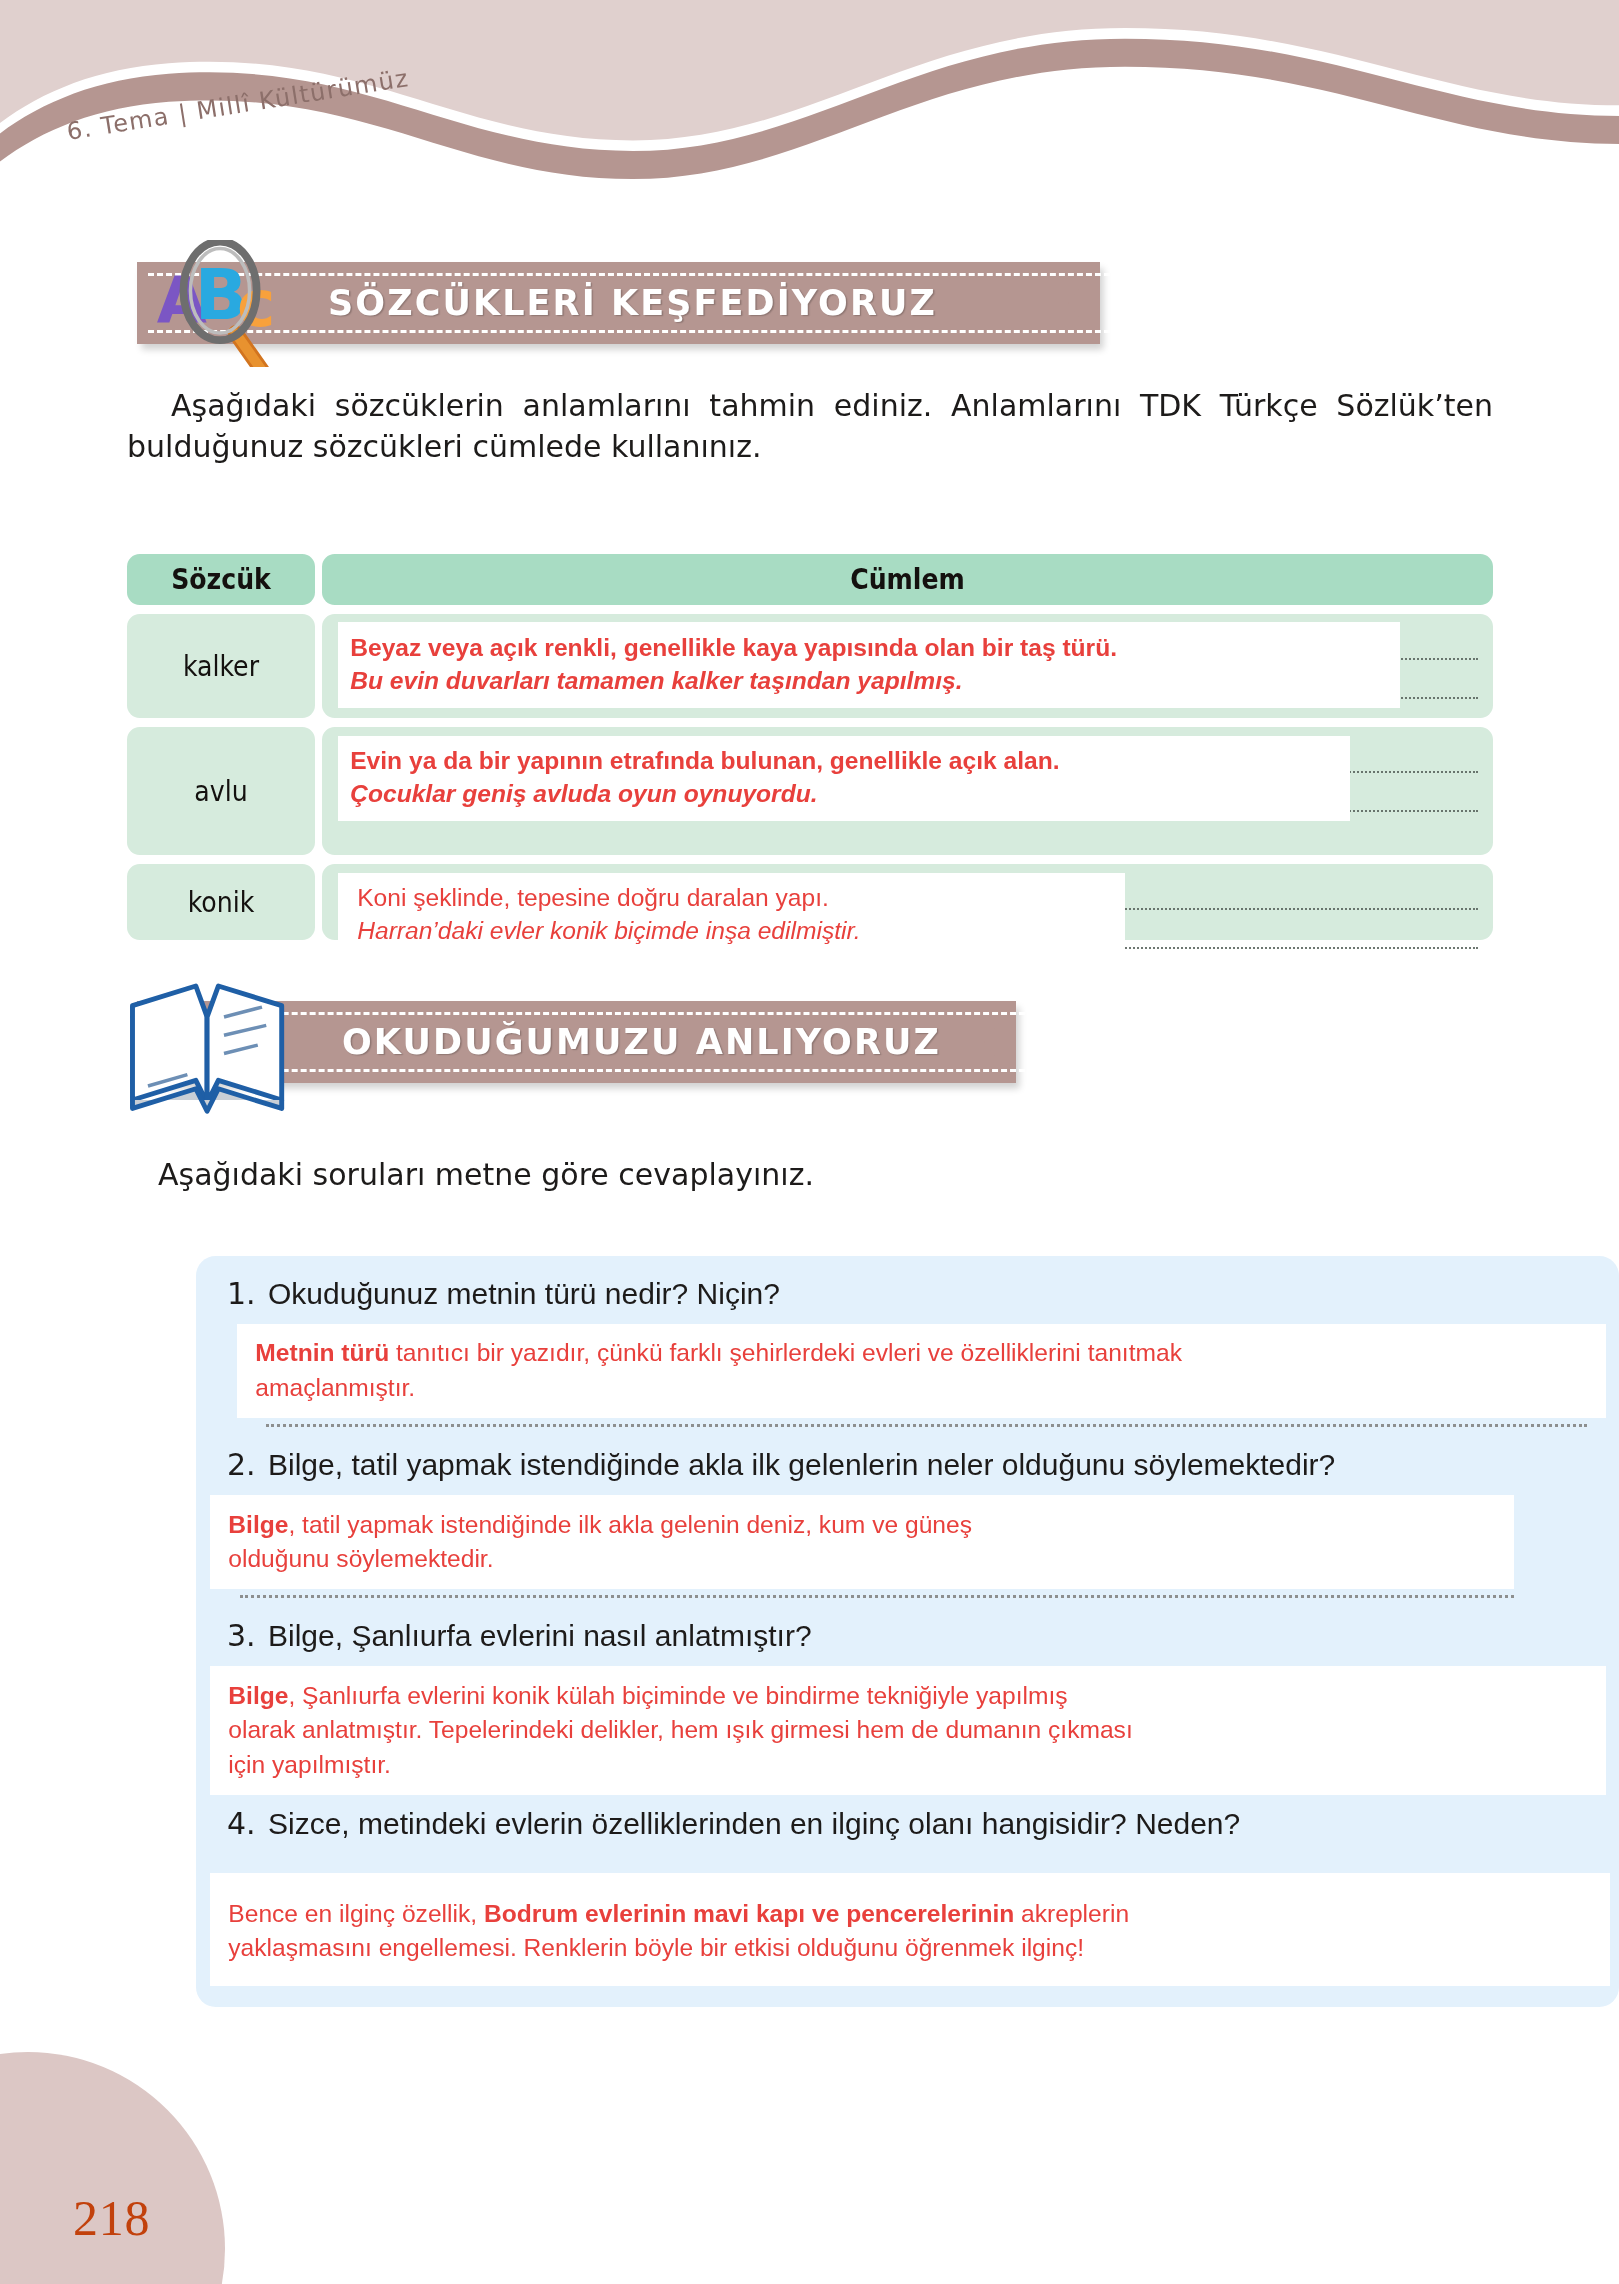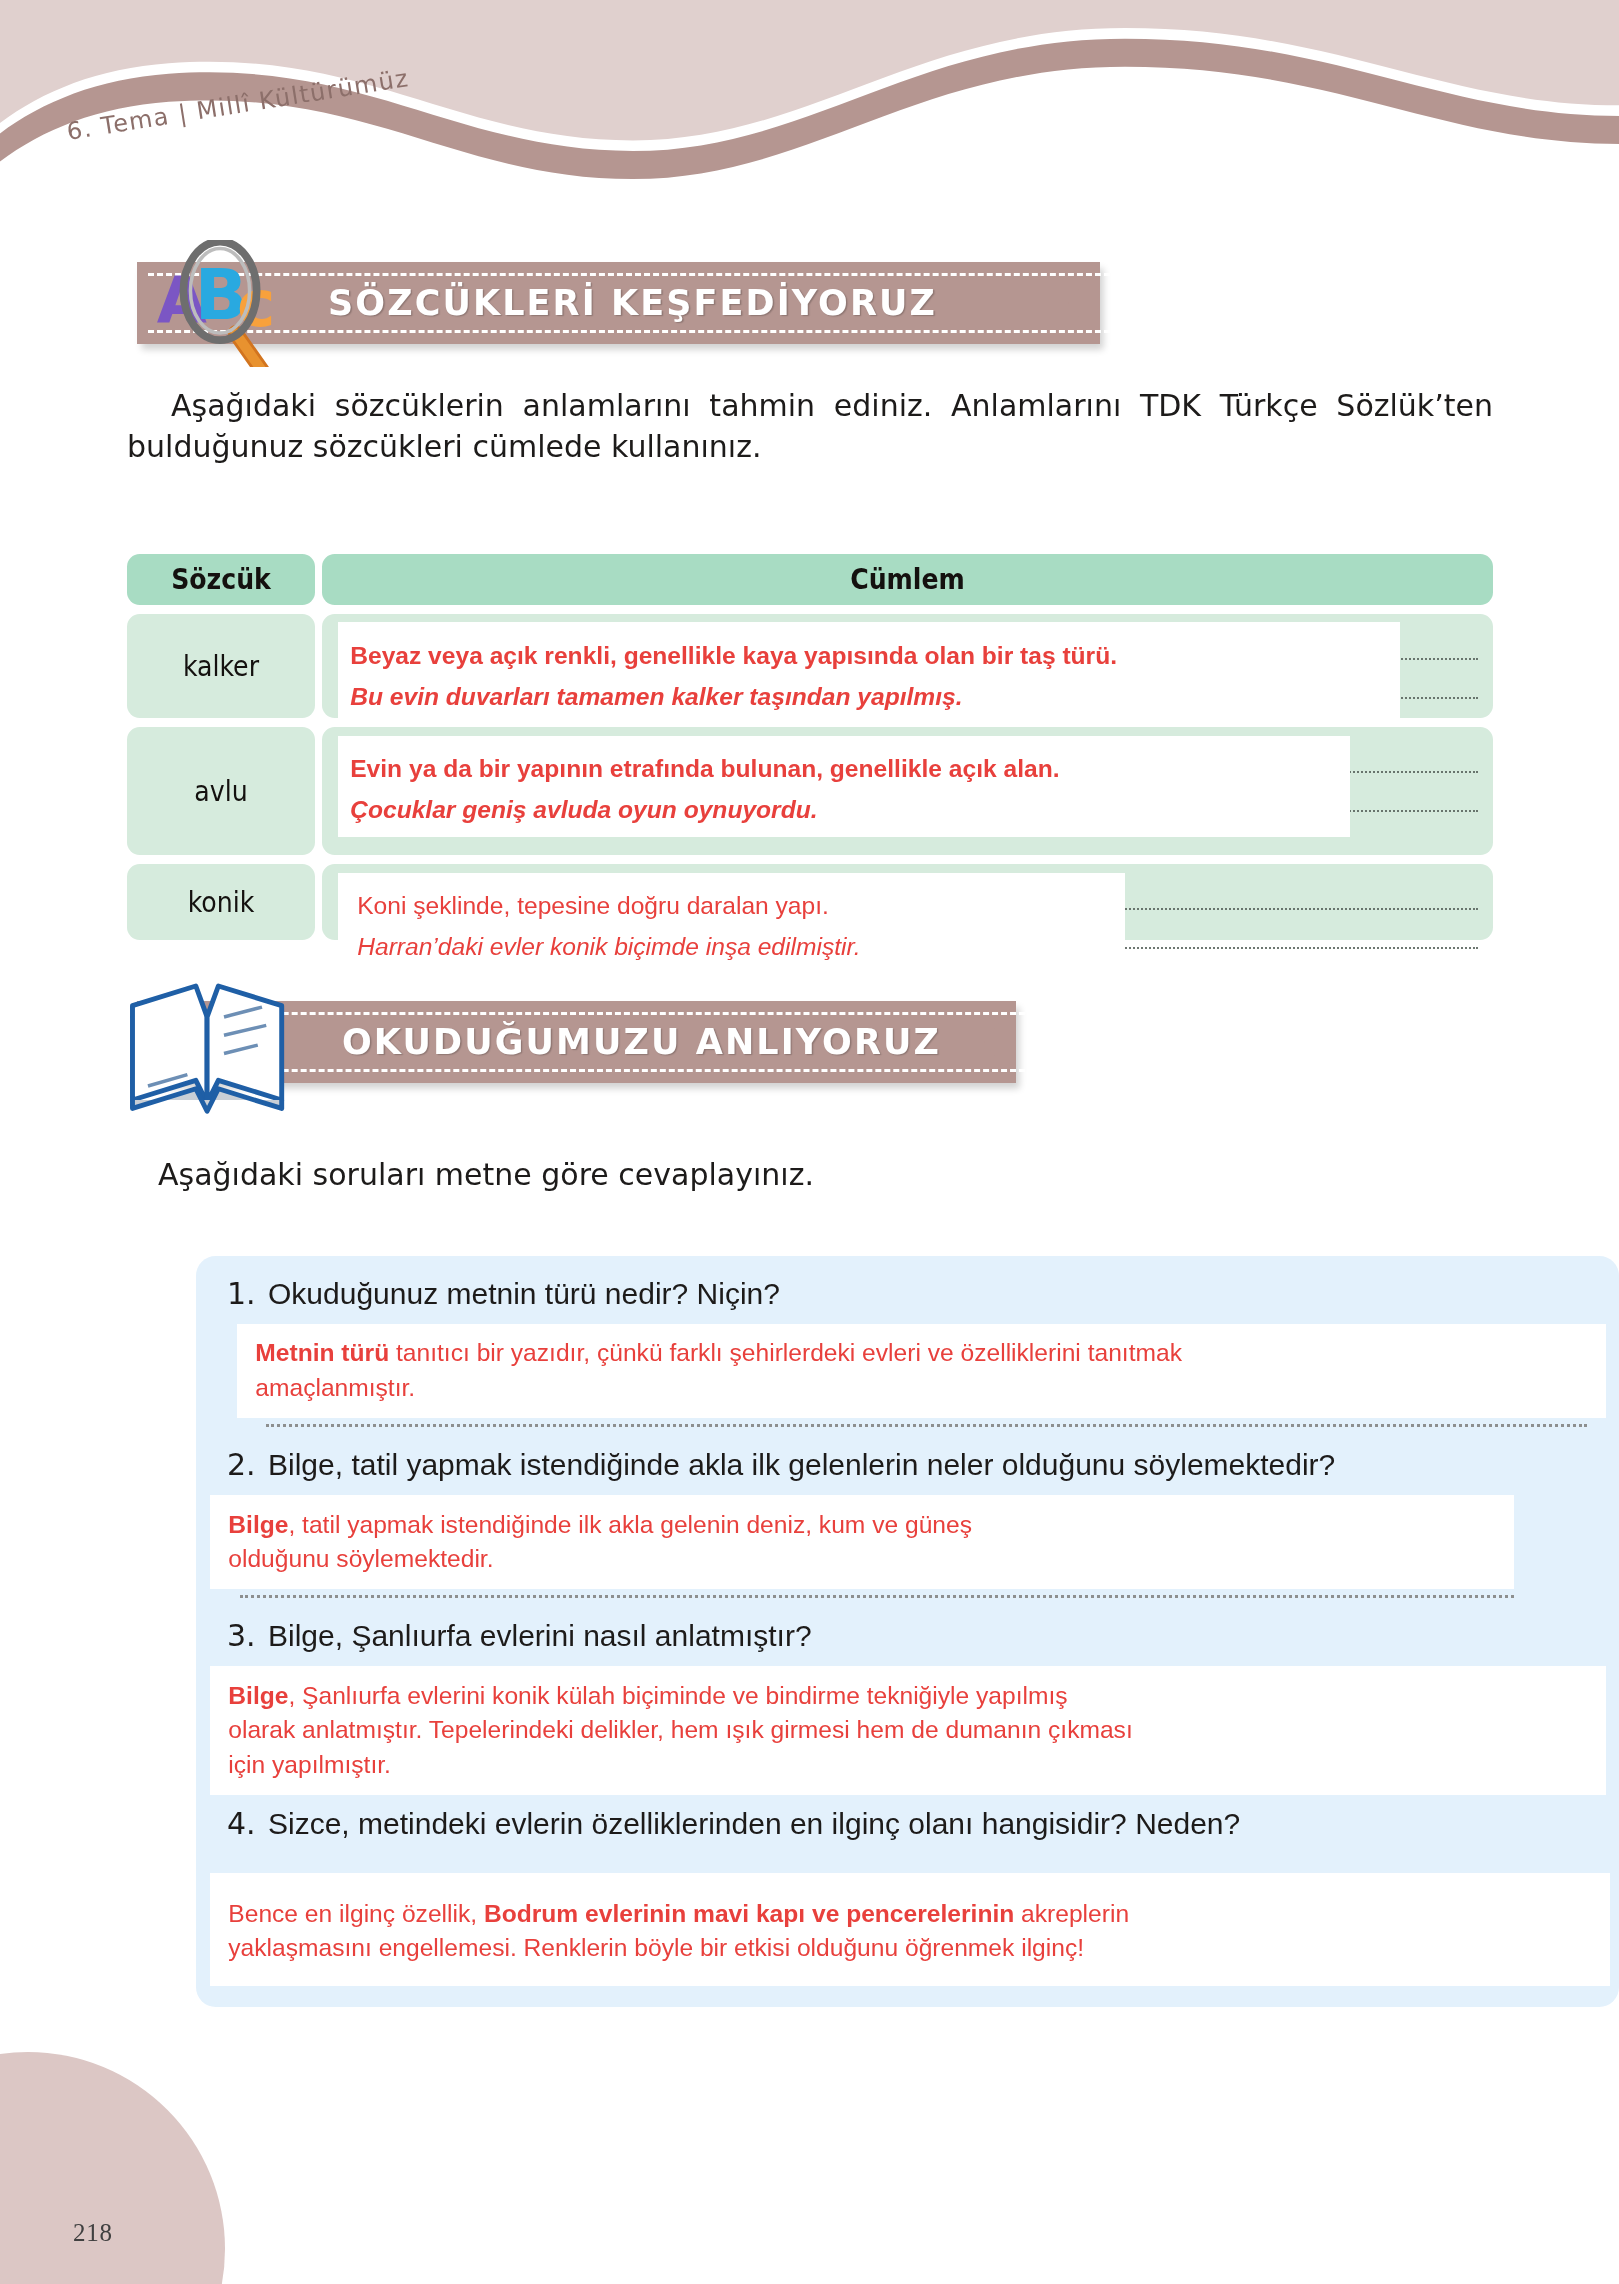--- a/index.html
+++ b/index.html
@@ -13,21 +13,21 @@
 
   
   .wave-wrap{position:absolute;top:0;left:0;width:1620px;height:295px;overflow:hidden;}
   .page-num-corner{
     position:absolute;left:-162px;bottom:-176px;width:394px;height:394px;
     background:#dcc7c5;border-radius:50%;
   }
   .page-num{
     position:absolute;left:73px;bottom:37px;
     font-family:"Liberation Serif", serif;
-    font-size:25px;color:#404040;letter-spacing:0.7px;margin-top:32px;
+    font-size:50px;color:#c2410c;letter-spacing:0.7px;margin-top:32px;
   }
 
   .theme-label{
     position:absolute;left:67px;top:118px;
     transform:rotate(-9deg);transform-origin:left center;
     font-family:"DejaVu Sans", sans-serif;
     font-size:24px;color:#8c6f6a;letter-spacing:1.4px;white-space:nowrap;
   }
 
   
@@ -94,21 +94,21 @@
   }
   .answer-box{
     position:relative;z-index:3;background:#ffffff;
     margin:0 0 0 15.5px;padding:9.8px 12.7px 11.2px 12.7px;
   }
   .ans-red{color:#e8403c;}
   .ans-bold{font-weight:bold;}
   .ans-italic{font-style:italic;}
   .ans-l1,.ans-l2{
     font-family:"Liberation Sans", sans-serif;
-    font-size:24.6px;line-height:1.32;white-space:nowrap;margin-top:8px;
+    font-size:24.6px;line-height:1.32;white-space:nowrap;
   }
 
   
   .qa-panel{
     margin:15.5px 98px 0 98px;background:#e3f1fc;
     border-radius:19.7px;padding:18.3px 0 21px 0;
   }
   .qrow{display:flex;margin:0 31px 0 31px;}
   .qnum{
     width:41px;flex:0 0 41px;

